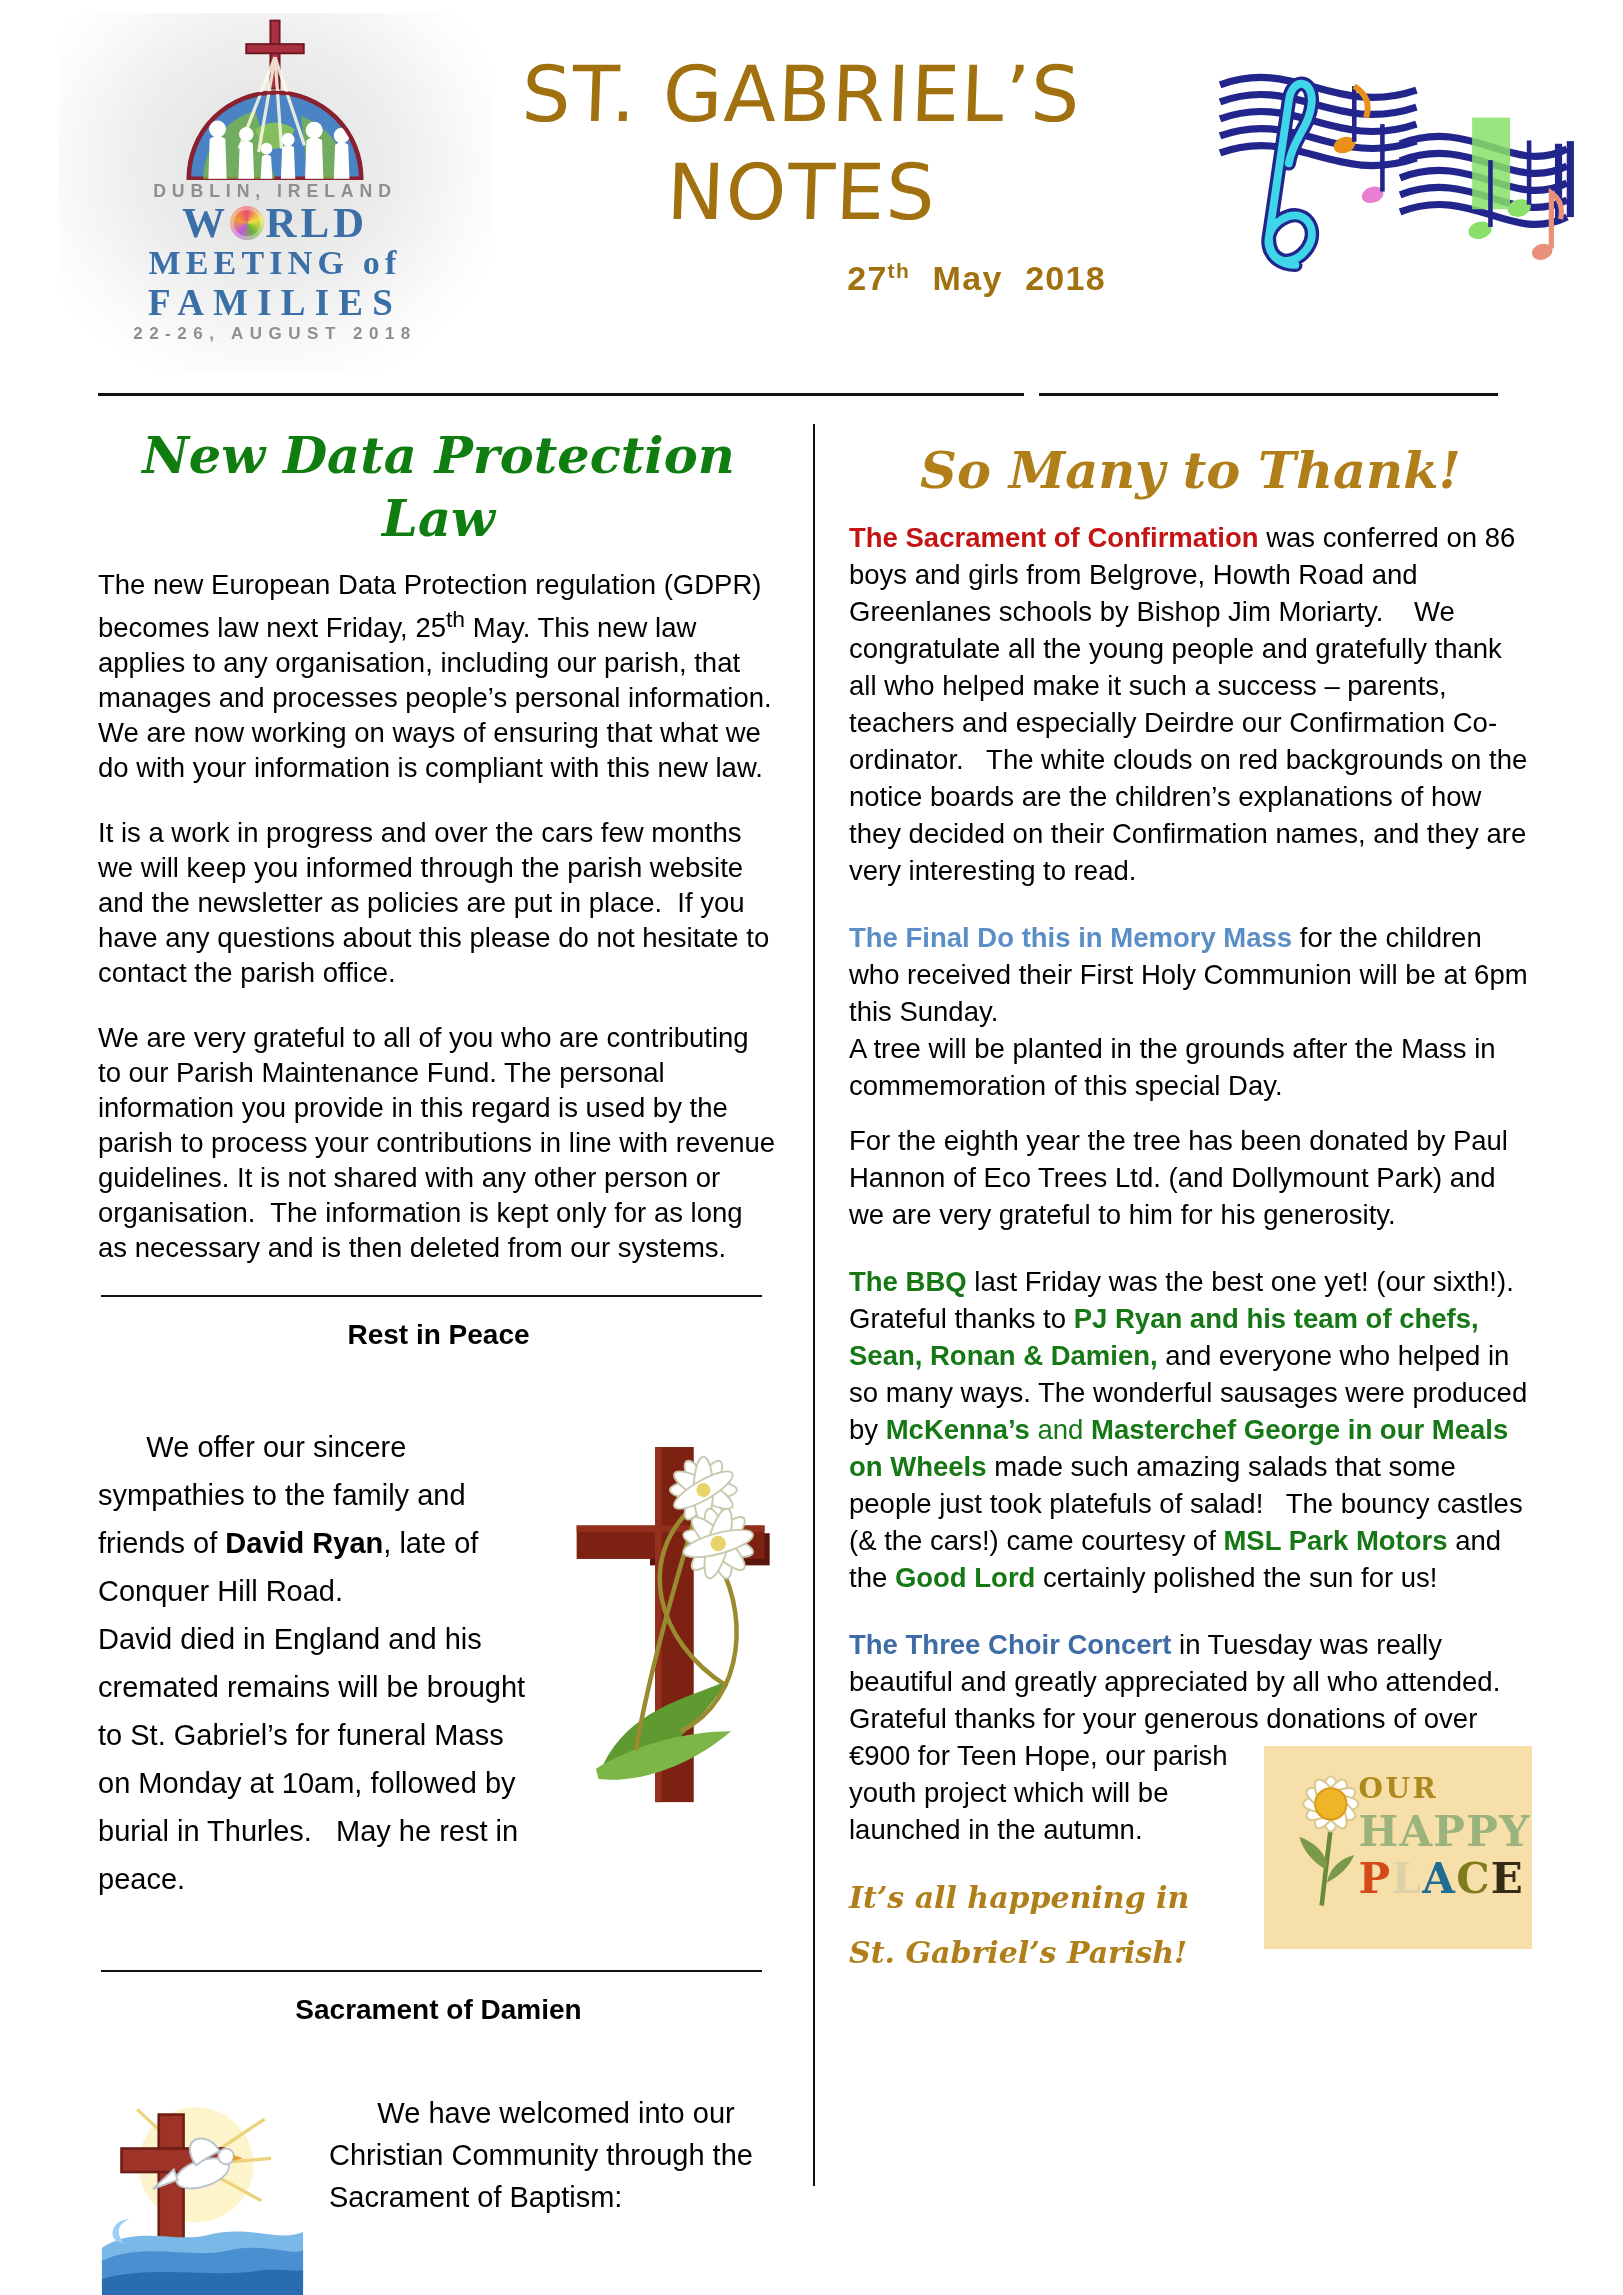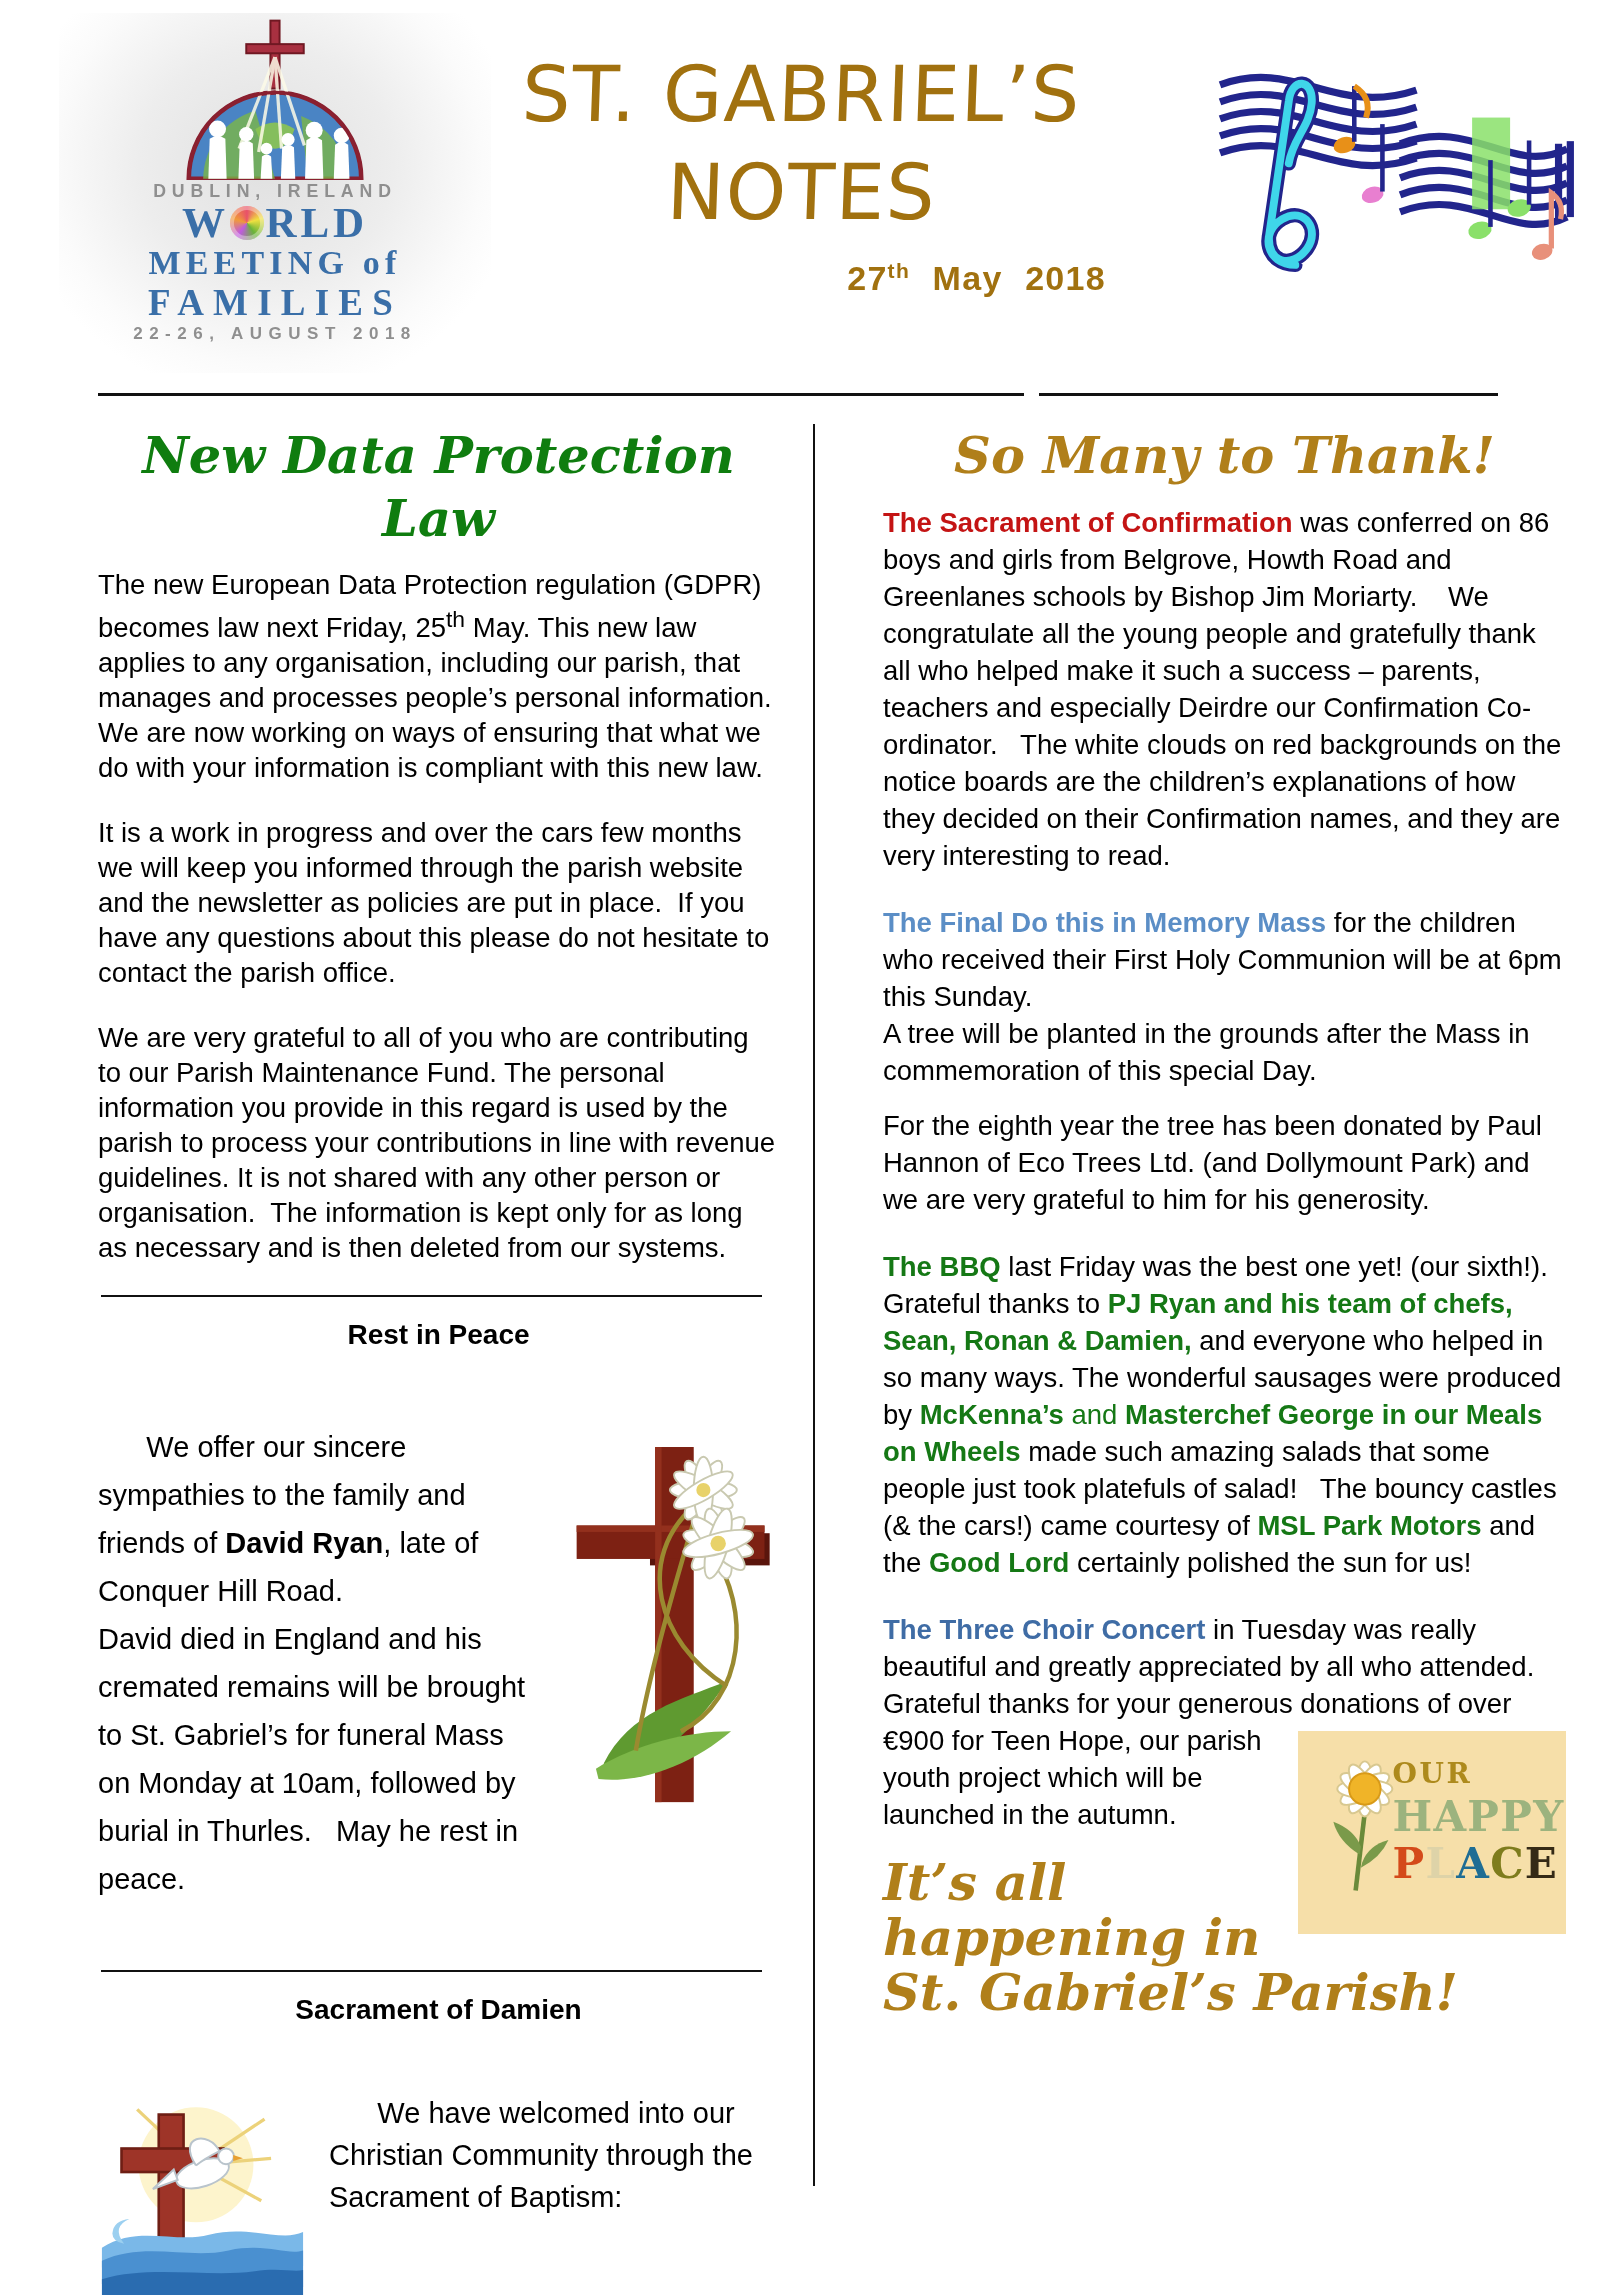--- a/index.html
+++ b/index.html
@@ -31,21 +31,21 @@
 
   .music-wrap{position:absolute;left:1197px;top:39px;width:380px;height:275px;}
 
   
   .hrule{position:absolute;height:2.6px;background:#111;}
   .vrule{position:absolute;width:2px;background:#111;}
 
   
   .col{position:absolute;top:424px;}
   .col-left{left:98px;width:681px;}
-  .col-right{left:883px;width:683px;}
+  .col-right{left:849px;width:683px;margin-top:15px;}
 
   .script-head{font-family:"DejaVu Serif",serif;font-style:italic;font-weight:bold;
                font-size:51px;line-height:63px;text-align:center;margin-bottom:17px;}
   .script-green{color:var(--script_green,#0f7d0f);}
   .script-gold{color:var(--script_gold,#b07f1a);}
 
   .para{font-size:27.5px;line-height:35px;white-space:pre-wrap;margin:0 0 30px 0;}
   .para-r{font-size:27.5px;line-height:37px;white-space:pre-wrap;margin:0 0 30px 0;}
   .b{font-weight:bold;}
   .red{color:var(--confirm_red,#c41414);font-weight:bold;}
@@ -66,21 +66,21 @@
   .happy{float:right;width:268px;height:203px;margin:9.2px 0 6.5px 17px;position:relative;
          background:var(--hp_bg,#f6dfa9);}
   .hp-text{position:absolute;right:6.5px;top:22px;width:167px;font-family:"DejaVu Serif",serif;font-weight:bold;}
   .hp-our{font-size:28px;line-height:41px;text-align:left;color:var(--hp_our,#ad8a1d);letter-spacing:2.6px;}
   .hp-happy{font-size:42px;line-height:46px;color:var(--hp_happy,#9cb37e);letter-spacing:1.3px;}
   .hp-place{font-size:42px;line-height:47px;letter-spacing:1.3px;}
   .hp-p{color:var(--hp_p,#d44a1a);} .hp-l{color:var(--hp_l,#ded3a8);} .hp-a{color:var(--hp_a,#1f6d94);}
   .hp-c{color:var(--hp_c,#7e7c1d);} .hp-e{color:var(--hp_e,#352a16);}
 
   .closing{font-family:"DejaVu Serif",serif;font-style:italic;font-weight:bold;
-           font-size:51px;line-height:55px;color:var(--script_gold,#b07f1a);margin-top:22px;}
+           font-size:30px;line-height:55px;color:var(--script_gold,#b07f1a);margin-top:22px;}
   .choir-wrap{overflow:visible;}
 </style>
 </head>
 <body>
 
 <div class="page">
 
   <div class="logo-wrap">
     <svg class="logo-art" width="196" height="162" viewBox="0 0 300 248">
       <rect x="143" y="4" width="14" height="104" fill="#a83040" stroke="#701822" stroke-width="3"></rect>

